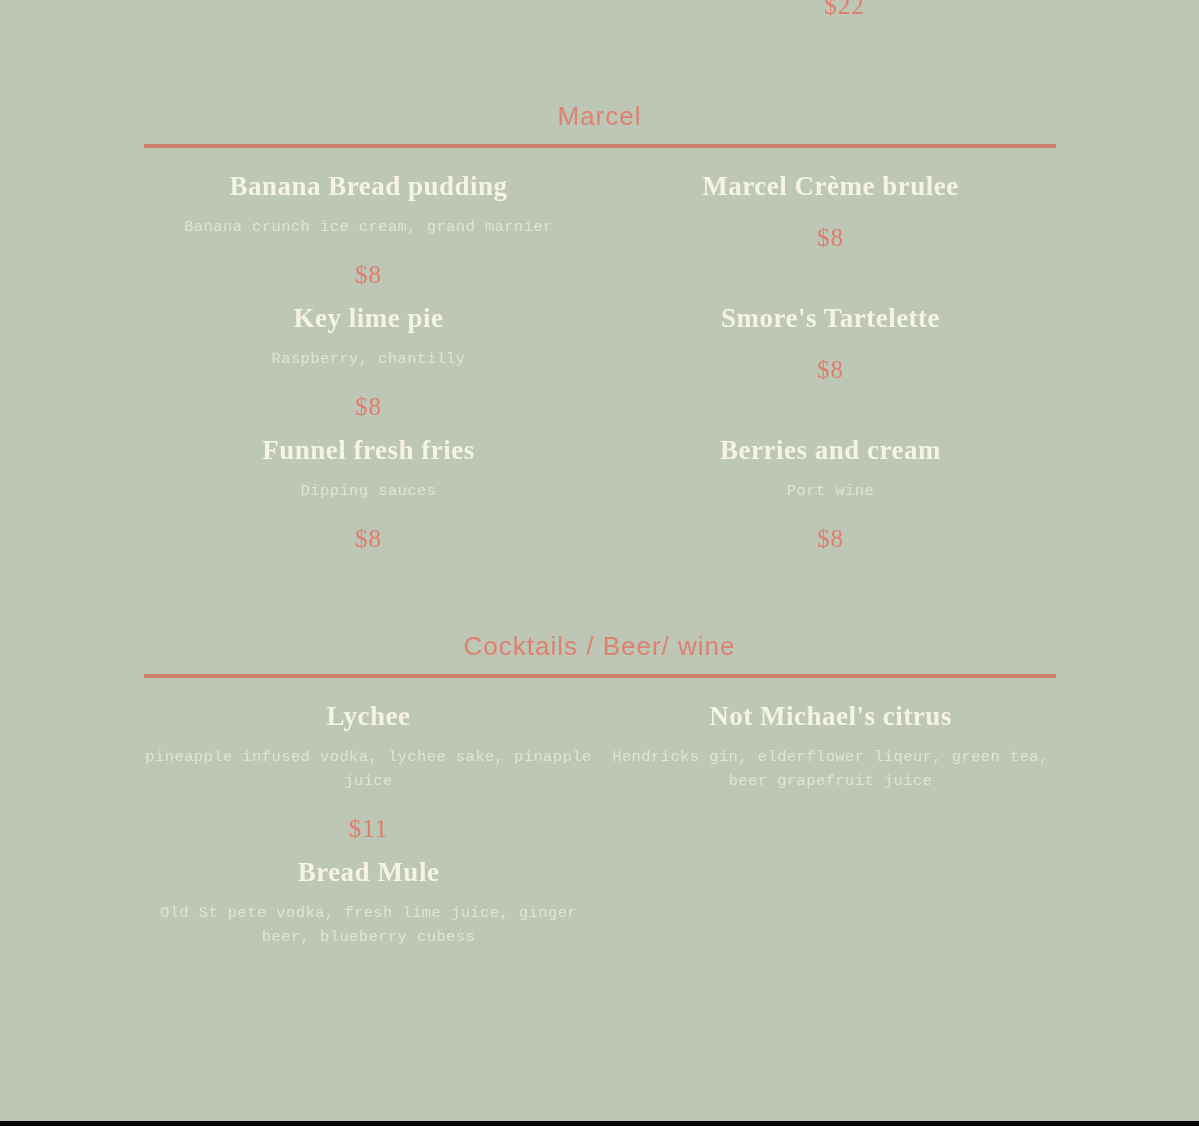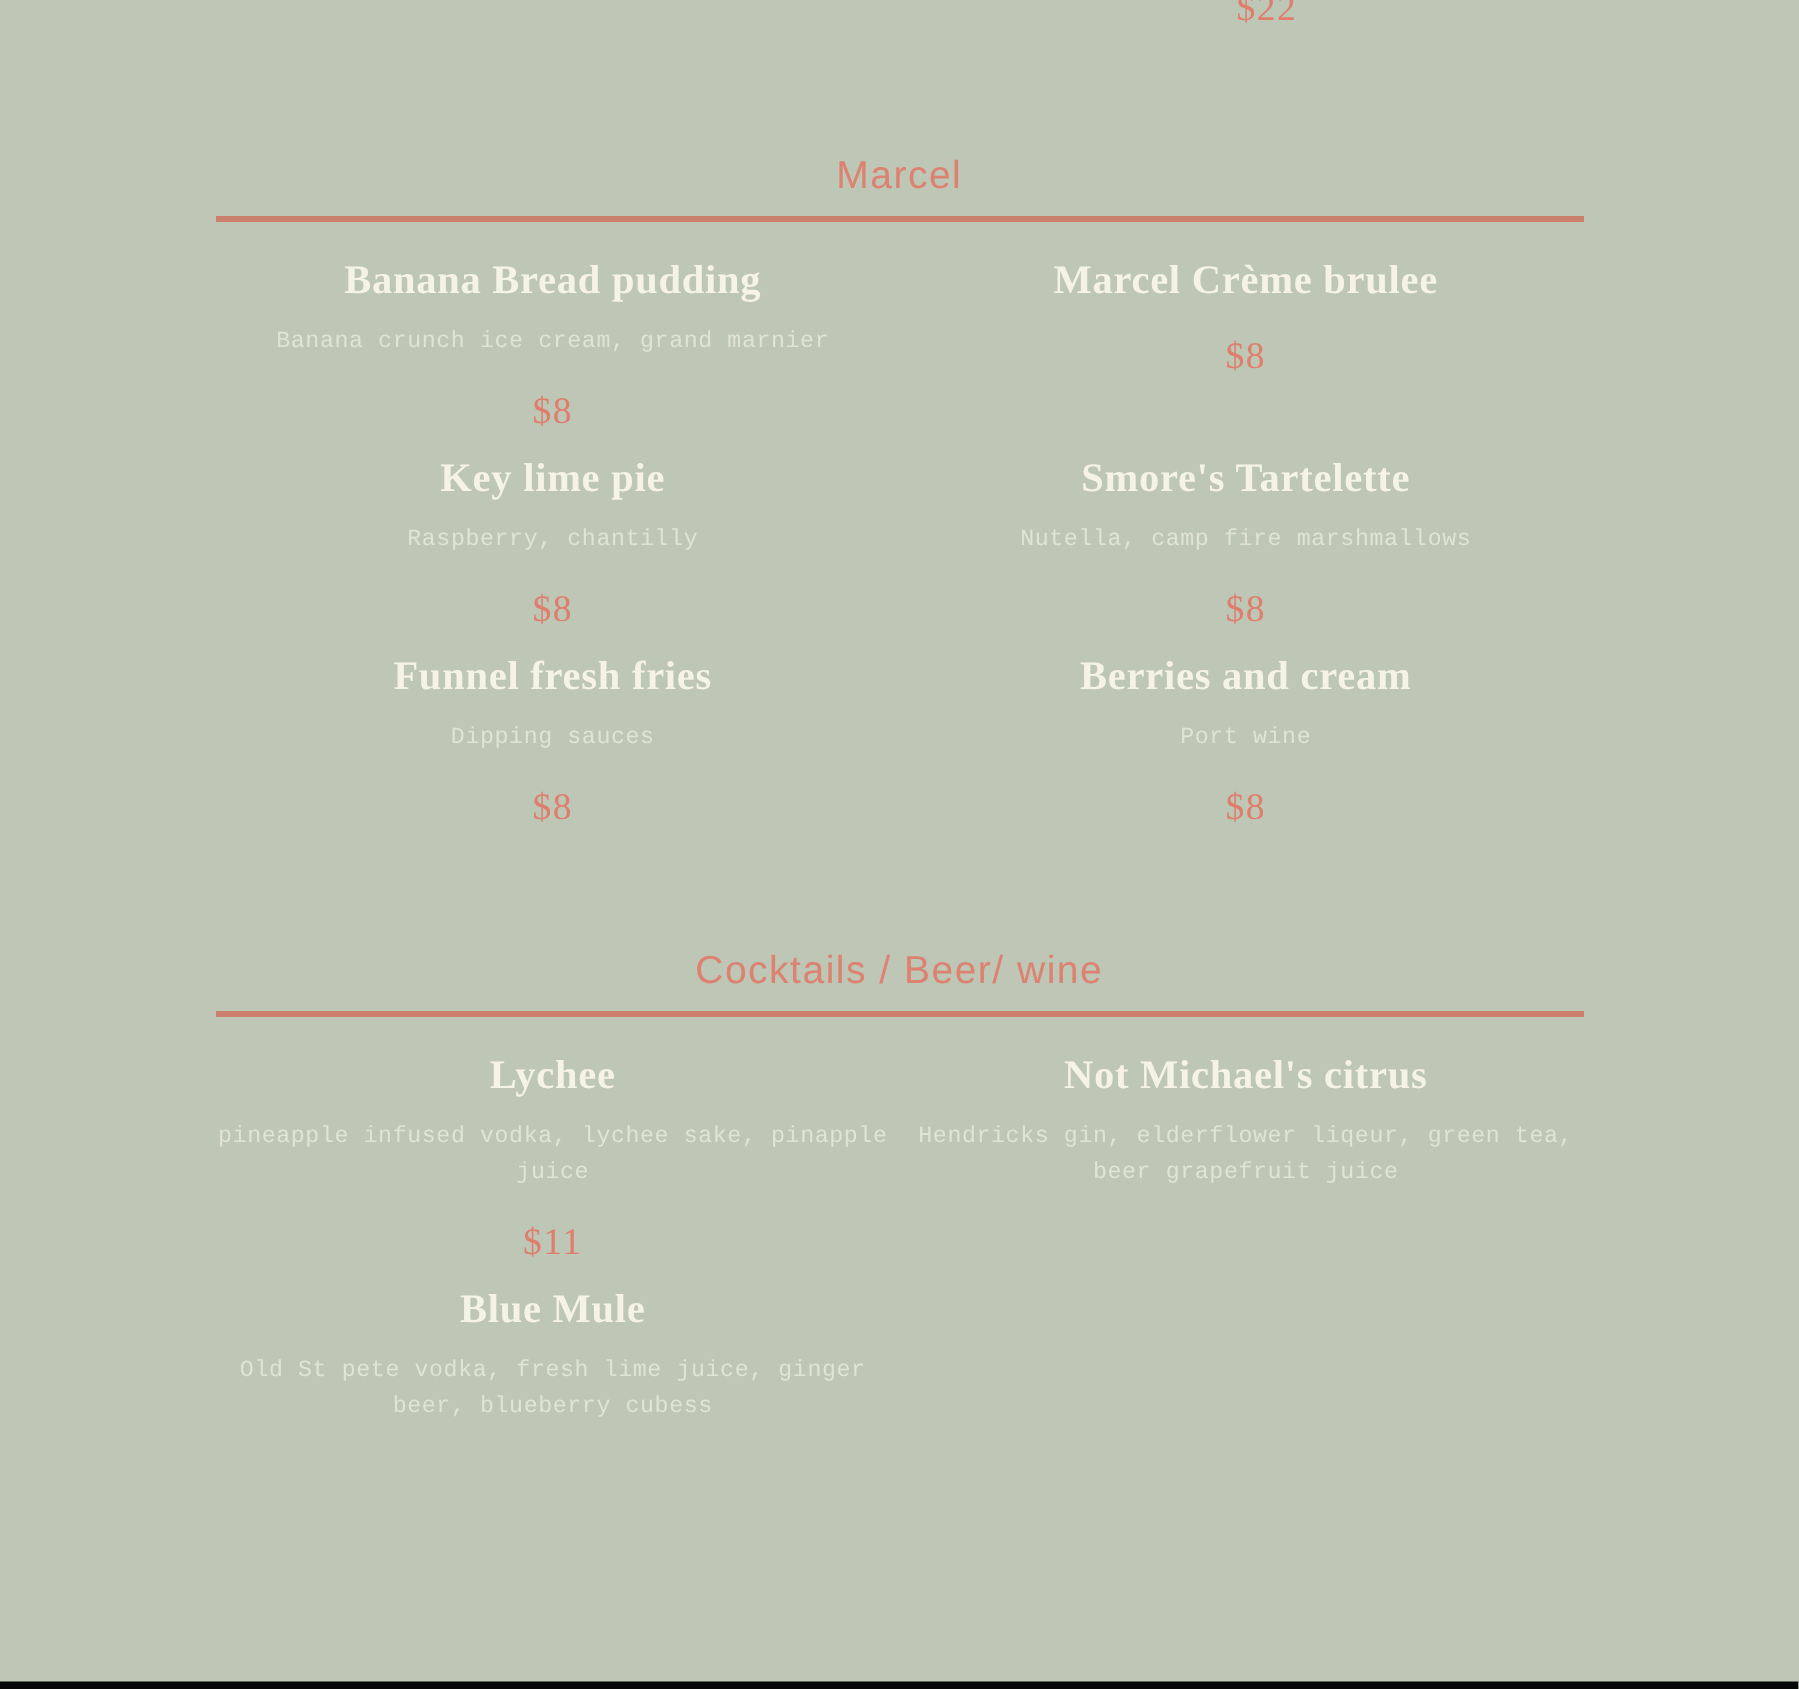--- a/index.html
+++ b/index.html
@@ -138,21 +138,20 @@
         </div>
 
         <div class="item">
           <h3 class="item-name">Key lime pie</h3>
           <p class="item-desc">Raspberry, chantilly</p>
           <div class="item-price">$8</div>
         </div>
 
         <div class="item">
           <h3 class="item-name">Smore's Tartelette</h3>
-          <p class="item-desc">Nutella, camp fire marshmallows</p>
           <div class="item-price">$8</div>
         </div>
 
         <div class="item">
           <h3 class="item-name">Funnel fresh fries</h3>
           <p class="item-desc">Dipping sauces</p>
           <div class="item-price">$8</div>
         </div>
 
         <div class="item">
@@ -175,21 +174,21 @@
           <div class="item-price">$11</div>
         </div>
 
 
         <div class="item">
           <h3 class="item-name">Not Michael's citrus</h3>
           <p class="item-desc">Hendricks gin, elderflower liqeur, green tea, beer grapefruit juice</p>
         </div>
 
         <div class="item">
-          <h3 class="item-name">Blue Mule</h3>
+          <h3 class="item-name">Bread Mule</h3>
           <p class="item-desc">Old St pete vodka, fresh lime juice, ginger beer, blueberry cubess</p>
         </div>
 
       </div>
     </section>
 
   </div>
 
   <div class="footer-edge"></div>
 </div>

